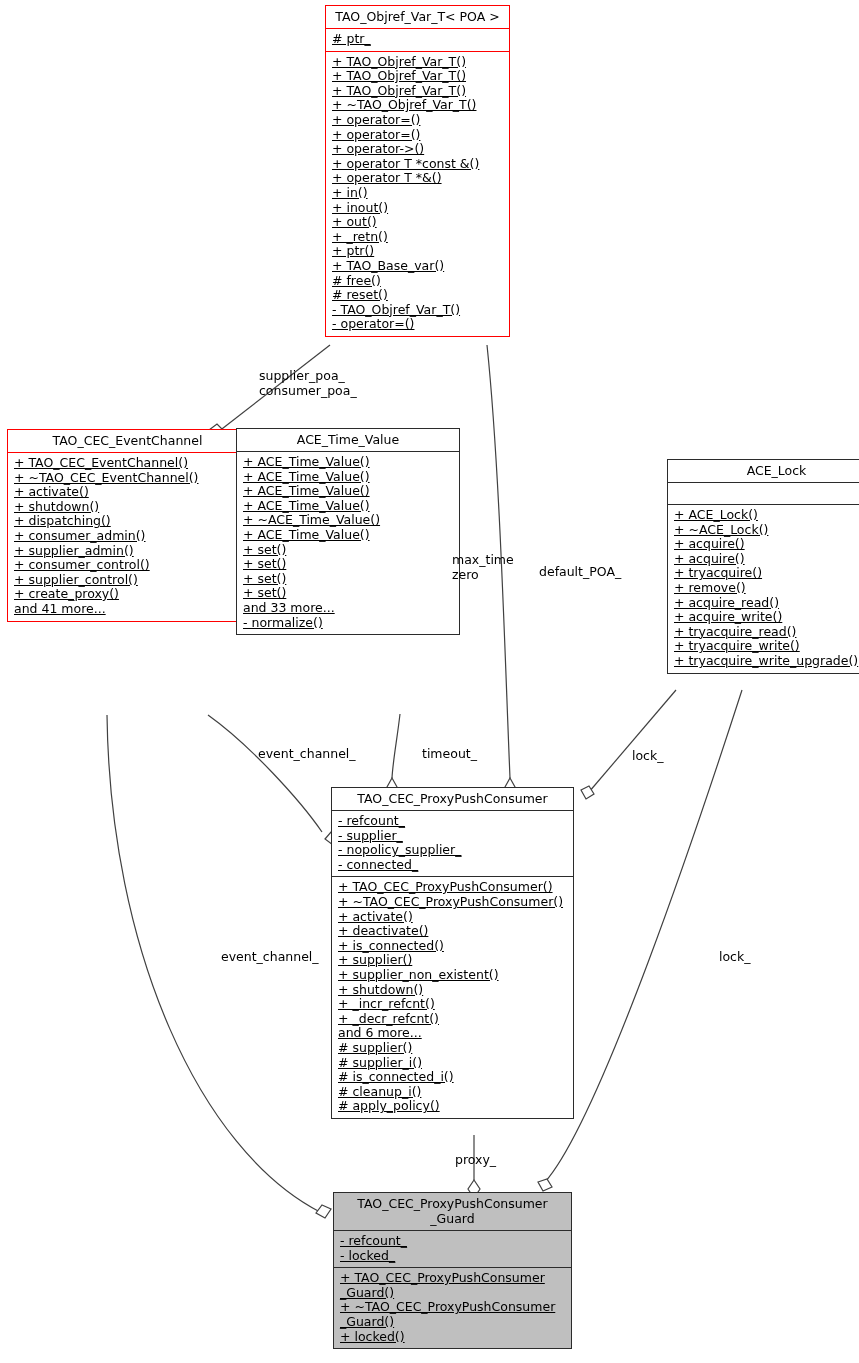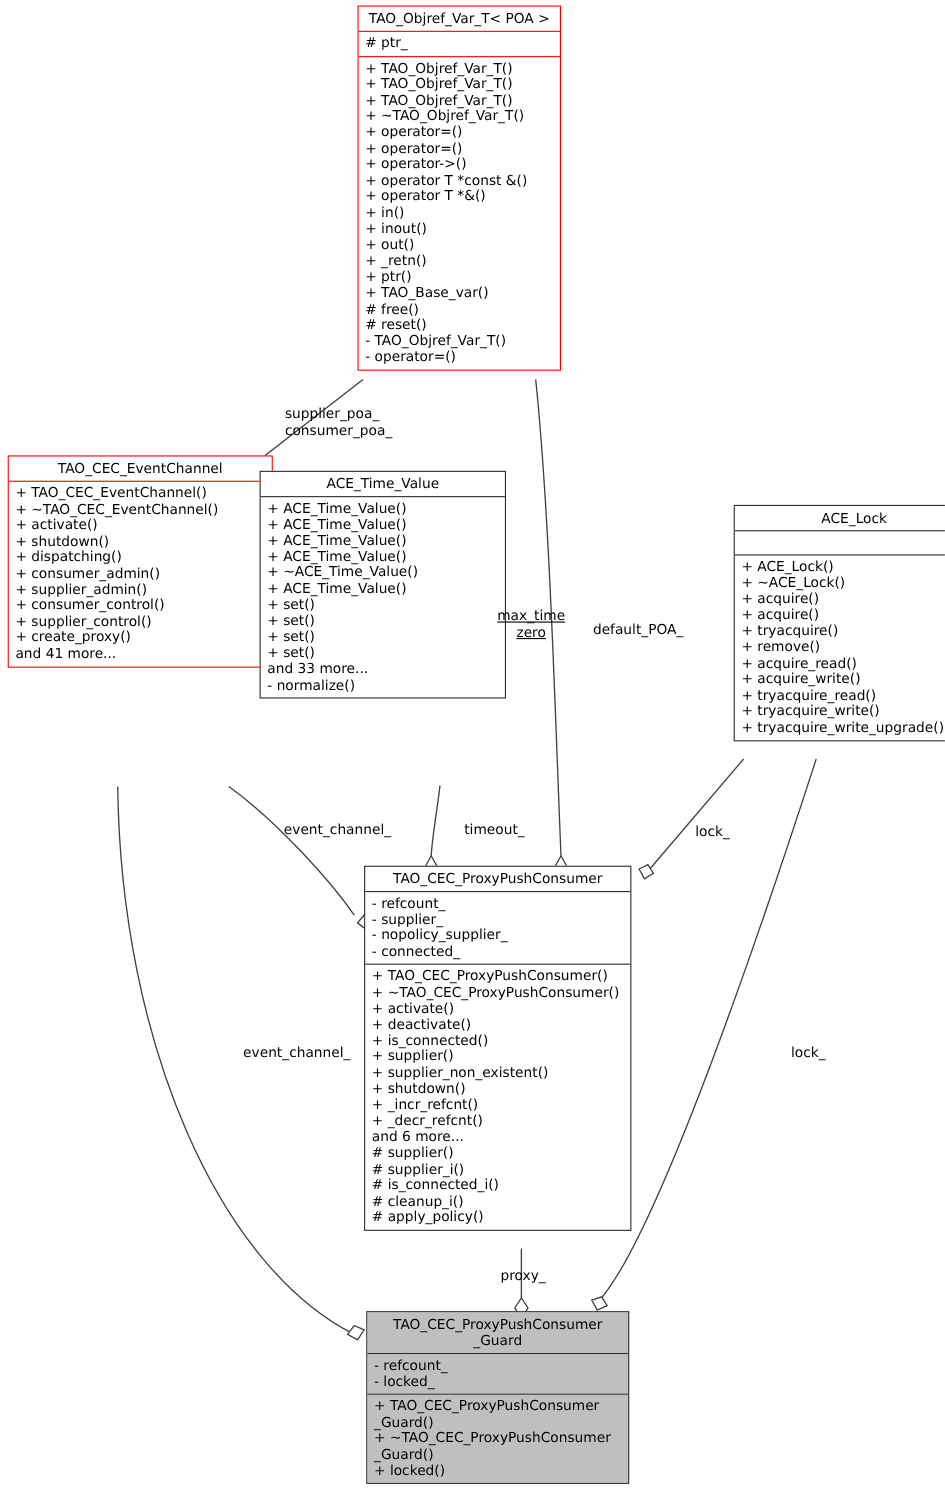--- a/index.html
+++ b/index.html
@@ -2,32 +2,32 @@
 <html><head>
 <meta charset="utf-8">
 <style>
   html,body{margin:0;padding:0;background:#ffffff;}
   #canvas{position:relative;width:859px;height:1363px;overflow:hidden;
           font-family:"DejaVu Sans","Liberation Sans",sans-serif;
           background:#ffffff;padding-left:30px;}
   svg.edges{position:absolute;left:0;top:0;width:859px;height:1363px;}
   .node{position:absolute;box-sizing:border-box;background:#ffffff;}
   .node .hdr{text-align:center;padding:3px 4px 4px 4px;font-size:12.5px;color:#000;line-height:15px;}
-  .node .sec{padding:3px 5px 4px 6px;font-size:12.5px;color:#000;line-height:14.6px;}
+  .node .sec{padding:3px 5px 4px 6px;font-size:12.5px;color:#000;line-height:14.6px;text-decoration:underline;}
   .node .sec div{white-space:pre;}
   .red{border:1px solid #ff0000;}
   .red .hdr{border-bottom:1px solid #ff0000;}
   .red .sec.attrs{border-bottom:1px solid #ff0000;}
   .blk{border:1px solid #2b2b2b;}
   .blk .hdr{border-bottom:1px solid #2b2b2b;}
   .blk .sec.attrs{border-bottom:1px solid #2b2b2b;}
   .gray{background:#bfbfbf;}
   .gray .sec, .gray .hdr{background:#bfbfbf;}
   .edgelabel{position:absolute;font-size:12.5px;color:#000;white-space:pre;line-height:15px;}
-  .ctr{text-align:center;text-decoration:underline;}
+  .ctr{text-align:left;}
 </style>
 </head>
 <body>
 
 <div id="canvas">
 
   <svg class="edges" viewBox="0 0 859 1363" xmlns="http://www.w3.org/2000/svg">
     <g fill="none" stroke="#404040" stroke-width="1.2">
 
       <path d="M 330,345 L 218,432"></path>
@@ -84,21 +84,21 @@
       <div>+ _retn()</div>
       <div>+ ptr()</div>
       <div>+ TAO_Base_var()</div>
       <div># free()</div>
       <div># reset()</div>
       <div>- TAO_Objref_Var_T()</div>
       <div>- operator=()</div>
     </div>
   </div>
 
-  <div class="node red" style="left:7px;top:414px;width:241px;">
+  <div class="node red" style="left:7px;top:429px;width:241px;">
     <div class="hdr">TAO_CEC_EventChannel</div>
     <div class="sec ops">
       <div>+ TAO_CEC_EventChannel()</div>
       <div>+ ~TAO_CEC_EventChannel()</div>
       <div>+ activate()</div>
       <div>+ shutdown()</div>
       <div>+ dispatching()</div>
       <div>+ consumer_admin()</div>
       <div>+ supplier_admin()</div>
       <div>+ consumer_control()</div>

